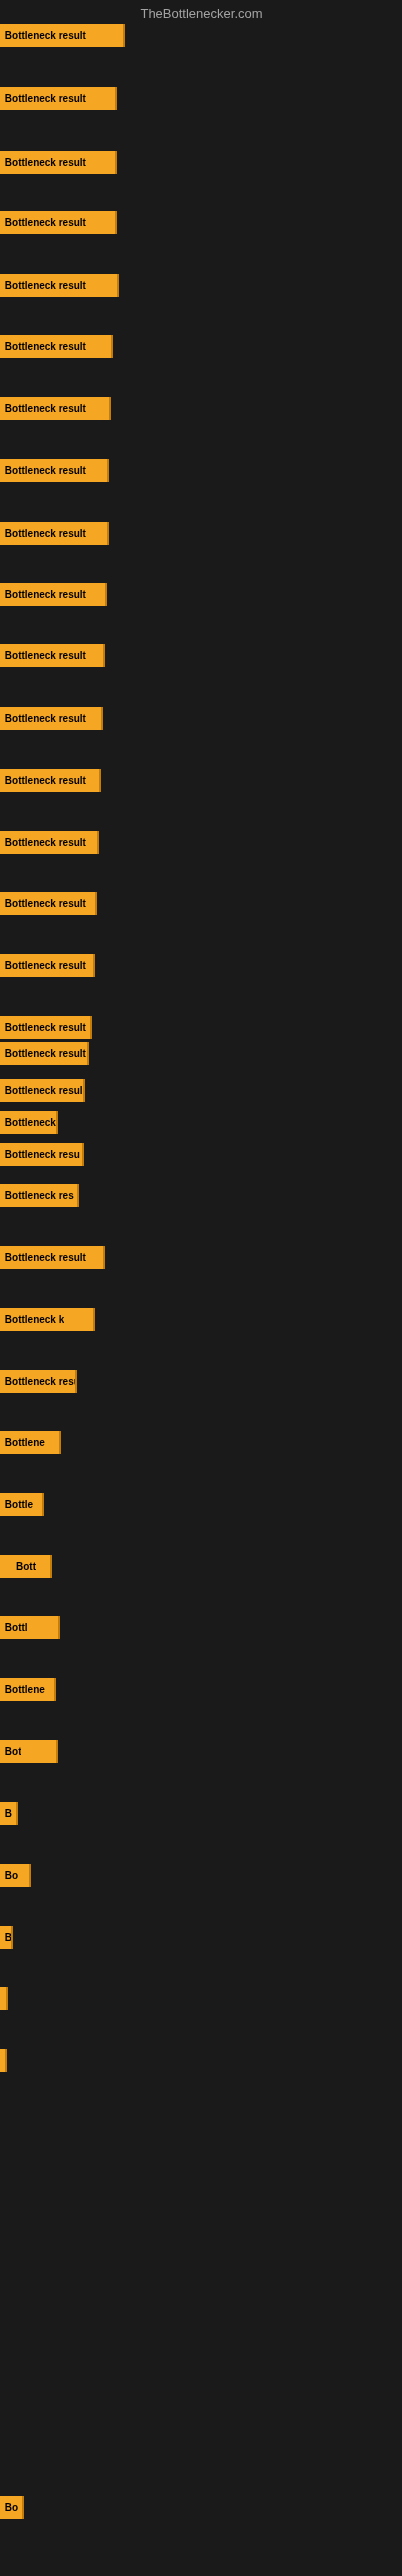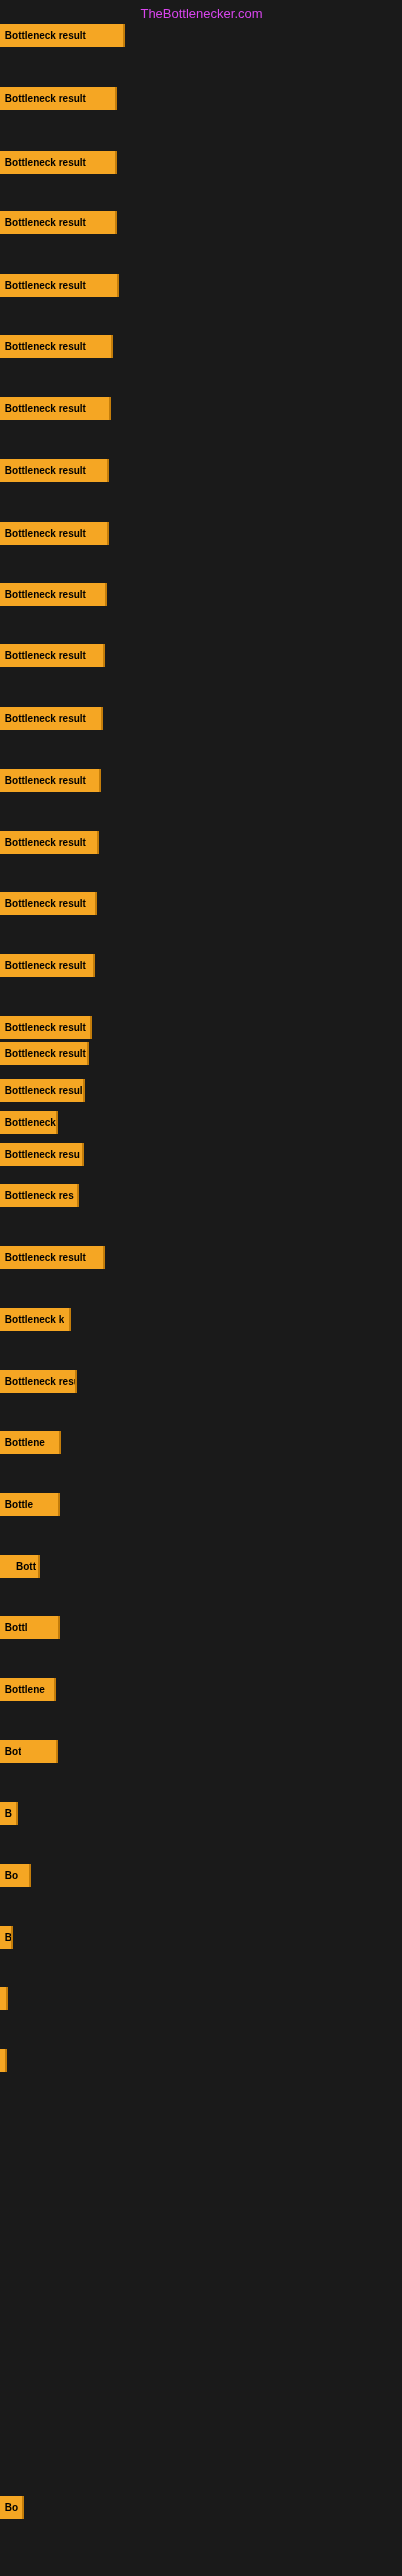--- a/index.html
+++ b/index.html
@@ -9,21 +9,21 @@
     }
     body {
       width: 403px;
       min-height: 2576px;
       background-color: #1a1a1a;
       font-family: Arial, sans-serif;
       position: relative;
     }
     .site-title {
       text-align: center;
-      color: #d946ef;
+      color: #a3a3a3;
       font-size: 13px;
       padding: 6.4px 0;
       background-color: #1a1a1a;
     }
     .bottleneck-item {
       position: absolute;
       left: 0;
       height: 22.5px;
       background-color: #f5a623;
       display: flex;
@@ -108,33 +108,33 @@
   </div>
 <div class="bottleneck-item" style="top: 1143px; width: 84px;">
     <span>Bottleneck resu</span>
   </div>
 <div class="bottleneck-item" style="top: 1184px; width: 79px;">
     <span>Bottleneck res</span>
   </div>
 <div class="bottleneck-item" style="top: 1246px; width: 105px;">
     <span>Bottleneck result</span>
   </div>
-<div class="bottleneck-item" style="top: 1308px; width: 71px;">
+<div class="bottleneck-item" style="top: 1308px; width: 95px;">
     <span>Bottleneck k</span>
   </div>
 <div class="bottleneck-item" style="top: 1370px; width: 77px;">
     <span>Bottleneck resu</span>
   </div>
 <div class="bottleneck-item" style="top: 1431px; width: 61px;">
     <span>Bottlene</span>
   </div>
-<div class="bottleneck-item" style="top: 1493px; width: 60px;">
+<div class="bottleneck-item" style="top: 1493px; width: 44px;">
     <span>Bottle</span>
   </div>
-<div class="bottleneck-item" style="top: 1555px; width: 40px; padding-left: 16px;">
+<div class="bottleneck-item" style="top: 1555px; width: 52px; padding-left: 16px;">
     <span>Bott</span>
   </div>
 <div class="bottleneck-item" style="top: 1616px; width: 60px;">
     <span>Bottl</span>
   </div>
 <div class="bottleneck-item" style="top: 1678px; width: 56px;">
     <span>Bottlene</span>
   </div>
 <div class="bottleneck-item" style="top: 1740px; width: 58px;">
     <span>Bot</span>

